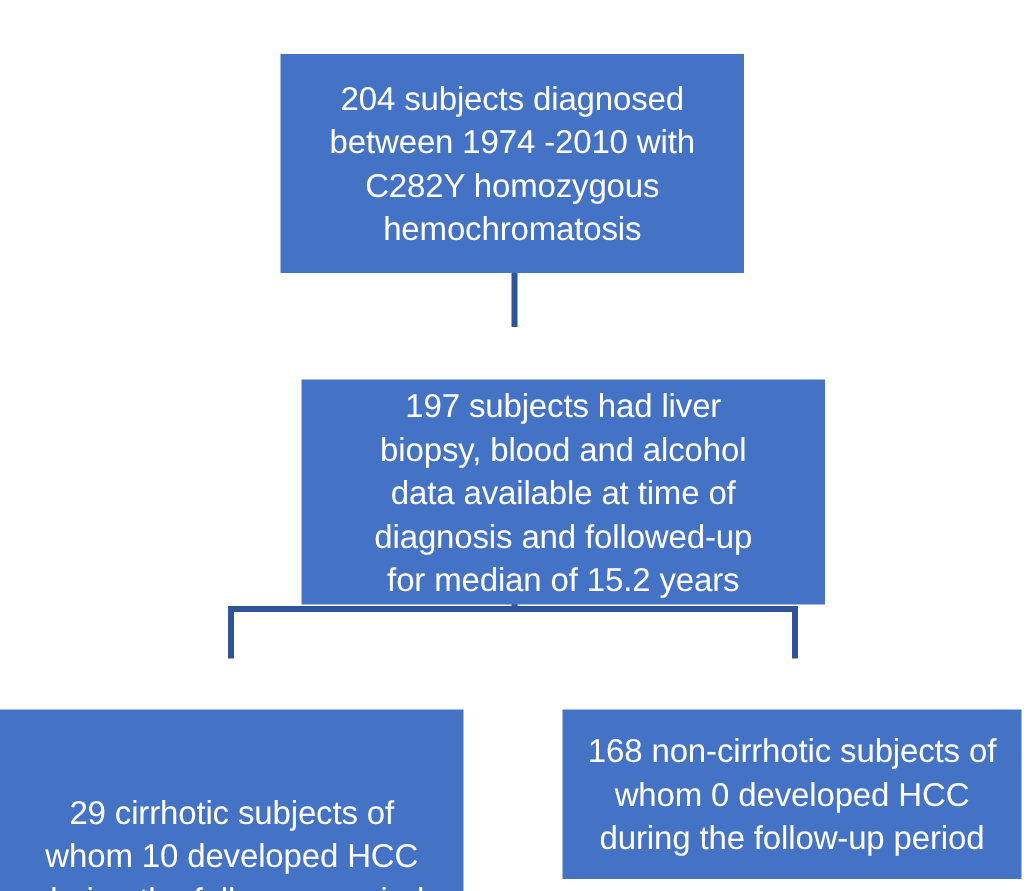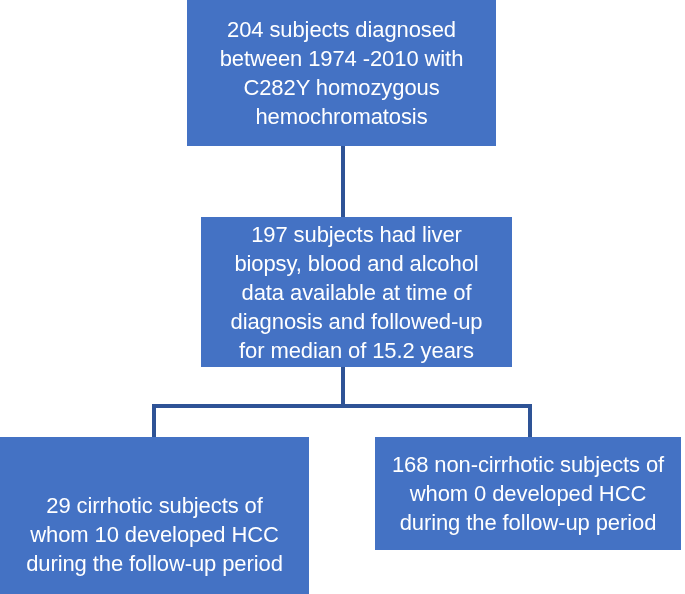--- a/index.html
+++ b/index.html
@@ -25,29 +25,30 @@
     display: flex;
     align-items: center;
     justify-content: center;
     text-align: center;
     font-size: 22px;
     line-height: 29px;
     font-weight: 400;
     letter-spacing: -0.1px;
     padding: 4px 8px;
     z-index: 2;
+    margin-top: 36px;
   }
   .node .txt {
     display: block;
     width: 100%;
     white-space: pre-line;
   }
 
   #node-top      { left: 187px; top: 0px;   width: 309px; height: 146px; }
-  #node-middle   { left: 201px; top: 217px; width: 311px; height: 150px; }
+  #node-middle   { left: 201px; top: 217px; width: 349px; height: 150px; }
   #node-cirr     { left: 0px;   top: 437px; width: 309px; height: 195px; }
   #node-noncirr  { left: 375px; top: 437px; width: 306px; height: 113px; }
 
   
   .conn {
     position: absolute;
     background: #2E5396;
     z-index: 1;
   }
   

